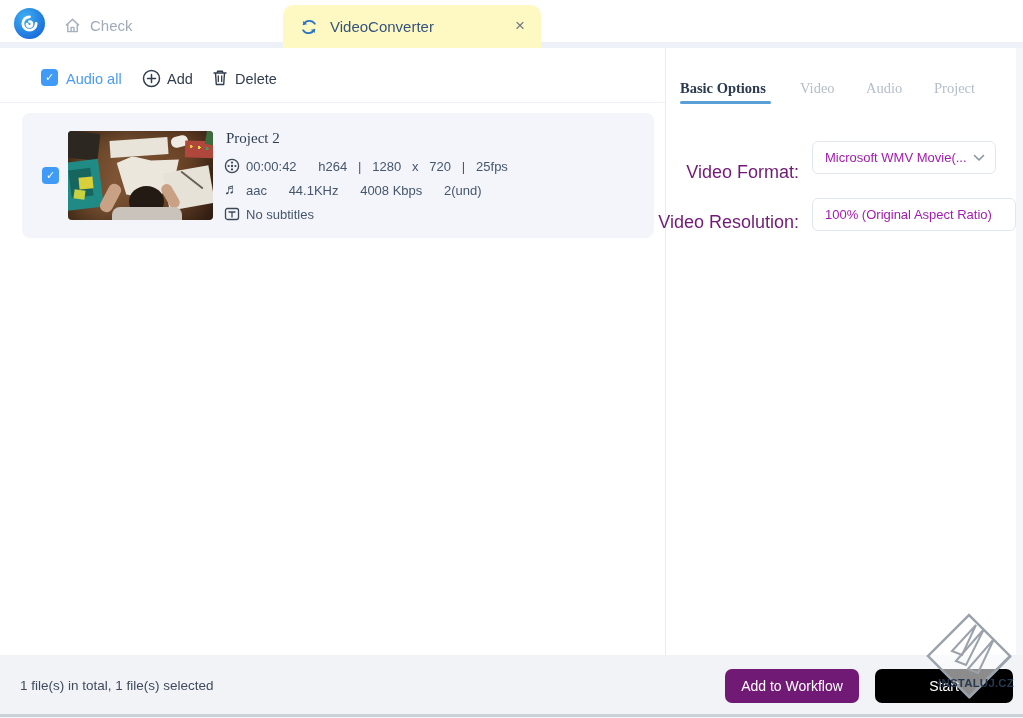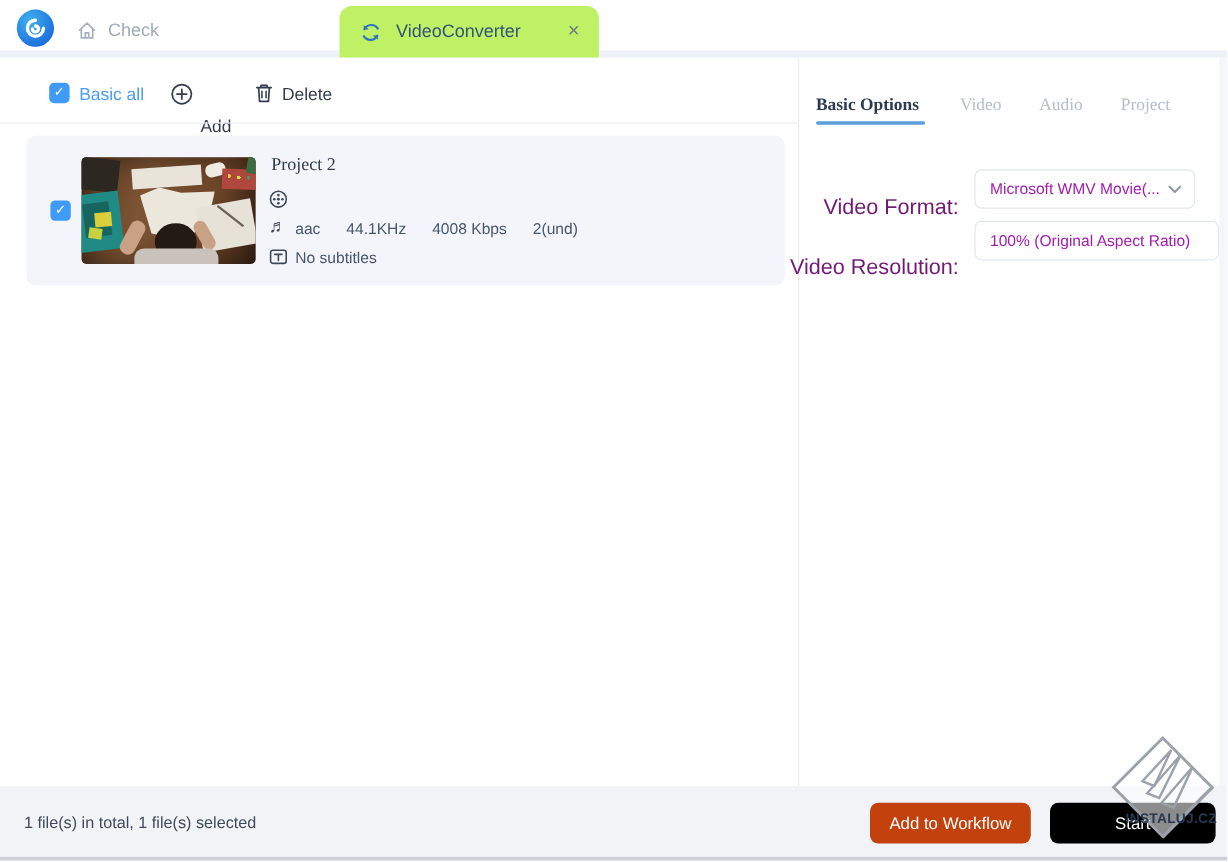--- a/index.html
+++ b/index.html
@@ -6,37 +6,37 @@
   html,body { width:1023px; height:718px; font-family:"Liberation Sans", sans-serif; }
   .window { position:relative; width:1023px; height:718px; background:#ffffff; overflow:hidden; }
 
   
   .titlebar { position:absolute; left:0; top:0; width:1023px; height:48px; background:#ffffff; }
   .titlebar-band { position:absolute; left:0; top:42px; width:1023px; height:6px; background:#eef1f7; }
   .logo { position:absolute; left:14px; top:8px; width:31px; height:31px; border-radius:50%;
           background:radial-gradient(circle at 35% 30%, #3fb0f0, #1b6fdd 75%); display:flex; align-items:center; justify-content:center; }
   .home-tab { position:absolute; left:64px; top:14px; height:22px; display:flex; align-items:center; gap:9px; color:#a0abb8; cursor:default; }
   .home-tab .label { font-size:15px; }
-  .active-tab { position:absolute; left:283px; top:5px; width:216px; height:43px; background:#bef264;
+  .active-tab { position:absolute; left:283px; top:5px; width:258px; height:43px; background:#fef9c3;
                 border-radius:10px 10px 0 0; display:flex; align-items:center; padding-left:17px; }
   .active-tab .label { font-size:15px; color:#35537b; margin-left:12px; }
   .tab-close { position:absolute; right:12px; top:10px; font-size:17px; color:#6d7886; cursor:default; line-height:22px; width:18px; text-align:center; }
   .win-controls { position:absolute; right:0; top:0; height:42px; }
 
   
   .toolbar-sep { position:absolute; left:0; top:102px; width:665px; height:1px; background:#edf0f5; }
   .checkbox { width:17px; height:17px; border-radius:4px; background:#3f9bf5; color:#fff; font-size:11px;
               display:flex; align-items:center; justify-content:center; line-height:1; }
   .cb-all { position:absolute; left:41px; top:69px; }
   .check-all-label { position:absolute; left:66px; top:71px; font-size:14.5px; color:#4a9bf5; }
   .tb-icon { position:absolute; top:69px; color:#323d4d; }
   .tb-add-icon { left:142px; }
   .tb-del-icon { left:211px; top:68px; }
   .tb-label { position:absolute; top:71px; font-size:14.5px; color:#323d4d; }
-  .tb-add-label { left:167px;margin-top:27px; }
+  .tb-add-label { left:167px; }
   .tb-del-label { left:235px; }
 
   .file-item { position:absolute; left:22px; top:113px; width:632px; height:125px; background:#f3f5fa; border-radius:8px; }
   .cb-item { position:absolute; left:42px; top:167px; }
   .thumb { position:absolute; left:68px; top:131px; width:145px; height:89px; border-radius:4px; overflow:hidden;
            background:linear-gradient(105deg,#58391f 0%, #7d5434 35%, #6e4628 70%, #45291a 100%); box-shadow:inset 0 0 26px rgba(0,0,0,.5); }
   .thumb div { position:absolute; }
   .t-darkobj { left:-5px; top:1px; width:36px; height:27px; background:#2c2721; transform:rotate(6deg); }
   .t-teal { left:-7px; top:30px; width:40px; height:48px; background:#1f8b84; transform:rotate(-7deg); }
   .t-tealitem { left:2px; top:38px; width:22px; height:28px; background:#17655f; transform:rotate(-7deg); }
@@ -72,21 +72,21 @@
   .select { position:absolute; left:812px; height:33px; background:#fff; border:1px solid #e2e7ee; border-radius:6px;
             display:flex; align-items:center; padding:0 10px 0 12px; font-size:13px; color:#a21caf; }
   .select .val { flex:1; white-space:nowrap; overflow:hidden; }
   .scroll-strip { position:absolute; left:1016px; top:48px; width:7px; height:607px; background:#f4f6fa; }
 
   
   .bottombar { position:absolute; left:0; top:655px; width:1023px; height:63px; background:#f1f3f7; }
   .status-text { position:absolute; left:20px; top:678px; font-size:13.5px; color:#3f4b5c; }
   .btn { position:absolute; top:669px; height:34px; border:none; border-radius:7px; color:#fff; font-size:14px;
          font-family:"Liberation Sans", sans-serif; display:flex; align-items:center; justify-content:center; cursor:default; }
-  .btn-workflow { left:725px; width:134px; background:#c2410c; }
+  .btn-workflow { left:725px; width:134px; background:#701a75; }
   .btn-start { left:875px; width:138px; background:#000000; }
   .window-bottom-edge { position:absolute; left:0; top:714px; width:1023px; height:3px; background:#ccd1d9; }
 
   
   .watermark { position:absolute; left:916px; top:603px; width:106px; height:106px; z-index:50; pointer-events:none; }
   .wm-text { position:absolute; left:938px; top:677px; width:76px; font-size:11.5px; font-weight:bold; color:#273950; z-index:51; letter-spacing:0.2px; }
 </style>
 </head>
 <body>
 
@@ -125,21 +125,21 @@
       
       
       
       
     </div>
   </div>
 
   <div class="checkbox cb-all">
       <span>✓</span>
     </div>
-  <span class="check-all-label">Basic all</span>
+  <span class="check-all-label">Audio all</span>
 
   <span class="tb-icon tb-add-icon">
     <svg width="19" height="19" viewBox="0 0 19 19">
       <circle cx="9.5" cy="9.5" r="8" fill="none" stroke="#323d4d" stroke-width="1.5"></circle>
       <path d="M9.5 5.5 V13.5 M5.5 9.5 H13.5" stroke="#323d4d" stroke-width="1.5" stroke-linecap="round"></path>
     </svg>
   </span>
   <span class="tb-label tb-add-label">Add</span>
 
   <span class="tb-icon tb-del-icon">
@@ -181,20 +181,21 @@
   <span class="meta-icon mi-video">
     <svg width="16" height="16" viewBox="0 0 16 16">
       <circle cx="8" cy="8" r="6.6" fill="none" stroke="#3c4856" stroke-width="1.3"></circle>
       <circle cx="8" cy="8" r="1.2" fill="#3c4856"></circle>
       <circle cx="8" cy="4.6" r="1.1" fill="#3c4856"></circle>
         <circle cx="8" cy="11.4" r="1.1" fill="#3c4856"></circle>
       <circle cx="4.6" cy="8" r="1.1" fill="#3c4856"></circle>
         <circle cx="11.4" cy="8" r="1.1" fill="#3c4856"></circle>
     </svg>
   </span>
+  <span class="meta-text mt-video">00:00:42      h264   |   1280   x   720   |   25fps</span>
 
   <span class="meta-icon mi-audio">♬</span>
   <span class="meta-text mt-audio">aac      44.1KHz      4008 Kbps      2(und)</span>
 
   <span class="meta-icon mi-sub">
     <svg width="16" height="16" viewBox="0 0 16 16">
       <rect x="1.5" y="2.5" width="13" height="11" rx="2" fill="none" stroke="#3c4856" stroke-width="1.3"></rect>
       <path d="M5 6 H11 M8 6 V11" stroke="#3c4856" stroke-width="1.3" stroke-linecap="round"></path>
     </svg>
   </span>
@@ -210,21 +211,21 @@
 
   <span class="field-label" style="top:150px">Video Format:</span>
   <div class="select" style="top:141px; width:184px">
     <span class="val">Microsoft WMV Movie(...</span>
     <svg width="12" height="8" viewBox="0 0 12 8">
       <path d="M1.5 1.5 L6 6 L10.5 1.5" fill="none" stroke="#8a95a3" stroke-width="1.6" stroke-linecap="round" stroke-linejoin="round"></path>
     </svg>
   </div>
 
   <span class="field-label" style="top:200px">Video Resolution:</span>
-  <div class="select" style="top:184px; width:204px">
+  <div class="select" style="top:198px; width:204px">
     <span class="val">100% (Original Aspect Ratio)</span>
   </div>
 
   <div class="scroll-strip"></div>
 
   <div class="bottombar"></div>
   <span class="status-text">1 file(s) in total, 1 file(s) selected</span>
   <button class="btn btn-workflow">Add to Workflow</button>
   <button class="btn btn-start">Start</button>
   <div class="window-bottom-edge"></div>

